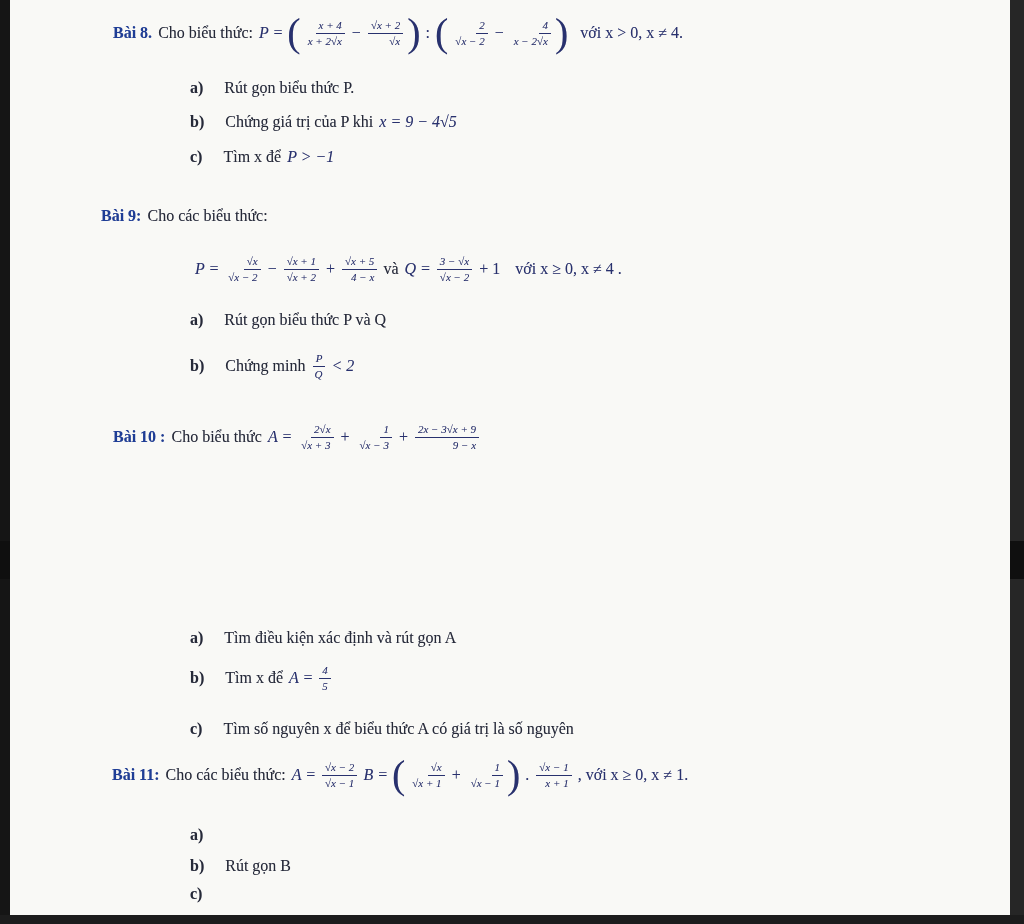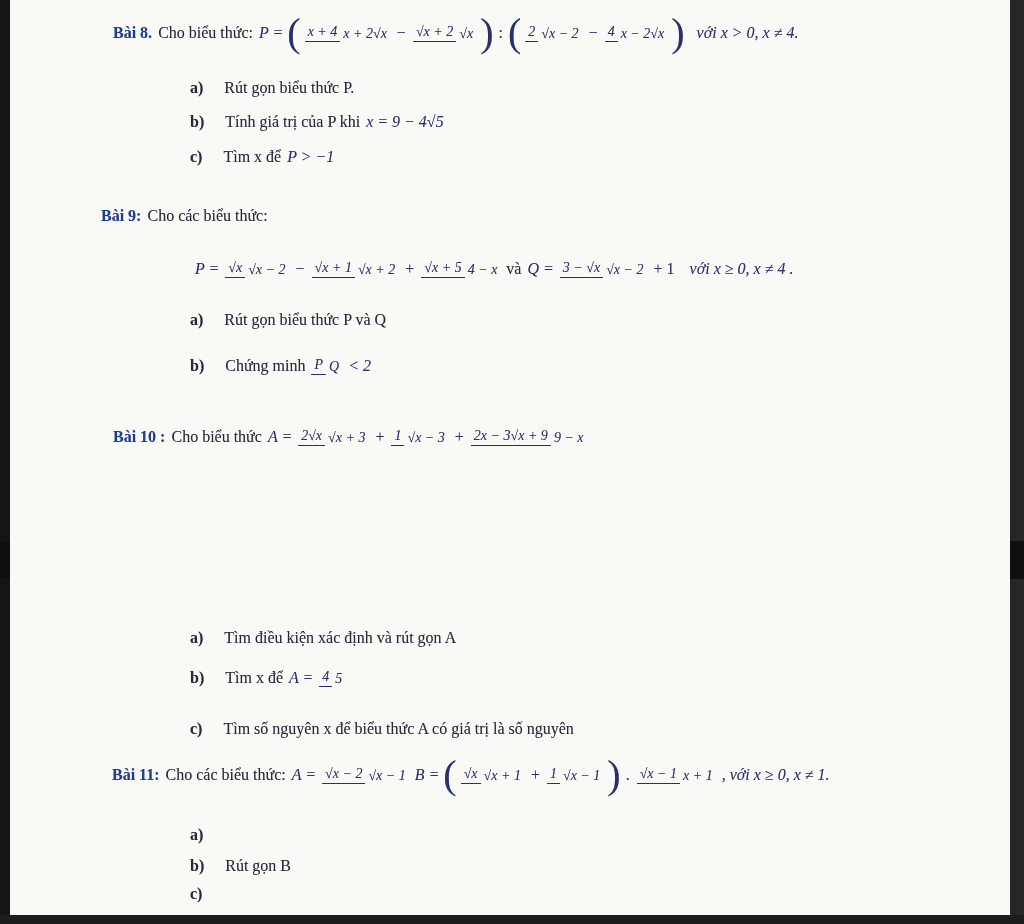--- a/index.html
+++ b/index.html
@@ -29,31 +29,31 @@
   .page-bottom{top:579px;height:336px;}
   .row{
     position:absolute;display:flex;align-items:center;column-gap:6px;
     white-space:nowrap;color:var(--ink);font-size:16px;line-height:1.25;
   }
   .head{font-weight:bold;color:var(--head);}
   .intro{color:var(--ink);}
   .math{font-style:italic;color:var(--math);}
   .mop{font-style:normal;color:var(--math);margin:0 1px;}
   .frac{
-    display:inline-flex;flex-direction:row;align-items:center;
-    font-size:14px;line-height:1.12;font-style:italic;color:var(--math);
+    display:inline-flex;flex-direction:column;align-items:flex-end;
+    font-size:11px;line-height:1.12;font-style:italic;color:var(--math);
   }
   .frac .num{padding:0 3px 1.5px;border-bottom:1.3px solid currentColor;}
   .frac .den{padding:1.5px 3px 0;}
   .paren{
     font-size:40px;font-weight:300;line-height:40px;font-style:normal;
     color:var(--math);margin:0 -2px;transform:scaleY(1.02);
   }
   .ilabel{font-weight:bold;margin-right:15px;color:var(--ink);}
-  .cond{margin-left:8px;font-style:italic;color:var(--math);text-align:right;}
+  .cond{margin-left:8px;color:var(--math);text-align:right;}
 </style>
 </head>
 <body>
 
 <div class="photo">
 
   <div class="edge edge-left"></div>
   <div class="edge edge-right"></div>
   <div class="divider"></div>
   <div class="edge edge-bottom"></div>
@@ -89,21 +89,21 @@
       <span class="paren">)</span>
       <span class="cond">với x &gt; 0, x ≠ 4.</span>
     </div>
 
     <div class="row" style="left:180px;top:78px;">
       <span class="ilabel">a)</span>
       <span>Rút gọn biểu thức P.</span>
     </div>
     <div class="row" style="left:180px;top:112px;">
       <span class="ilabel">b)</span>
-      <span>Tính giá trị của P khi</span>
+      <span>Chứng giá trị của P khi</span>
       <span class="math">x = 9 − 4√5</span>
     </div>
     <div class="row" style="left:180px;top:147px;">
       <span class="ilabel">c)</span>
       <span>Tìm x để</span>
       <span class="math">P &gt; −1</span>
     </div>
 
     <div class="row" style="left:91px;top:206px;">
       <span class="head">Bài 9:</span>

